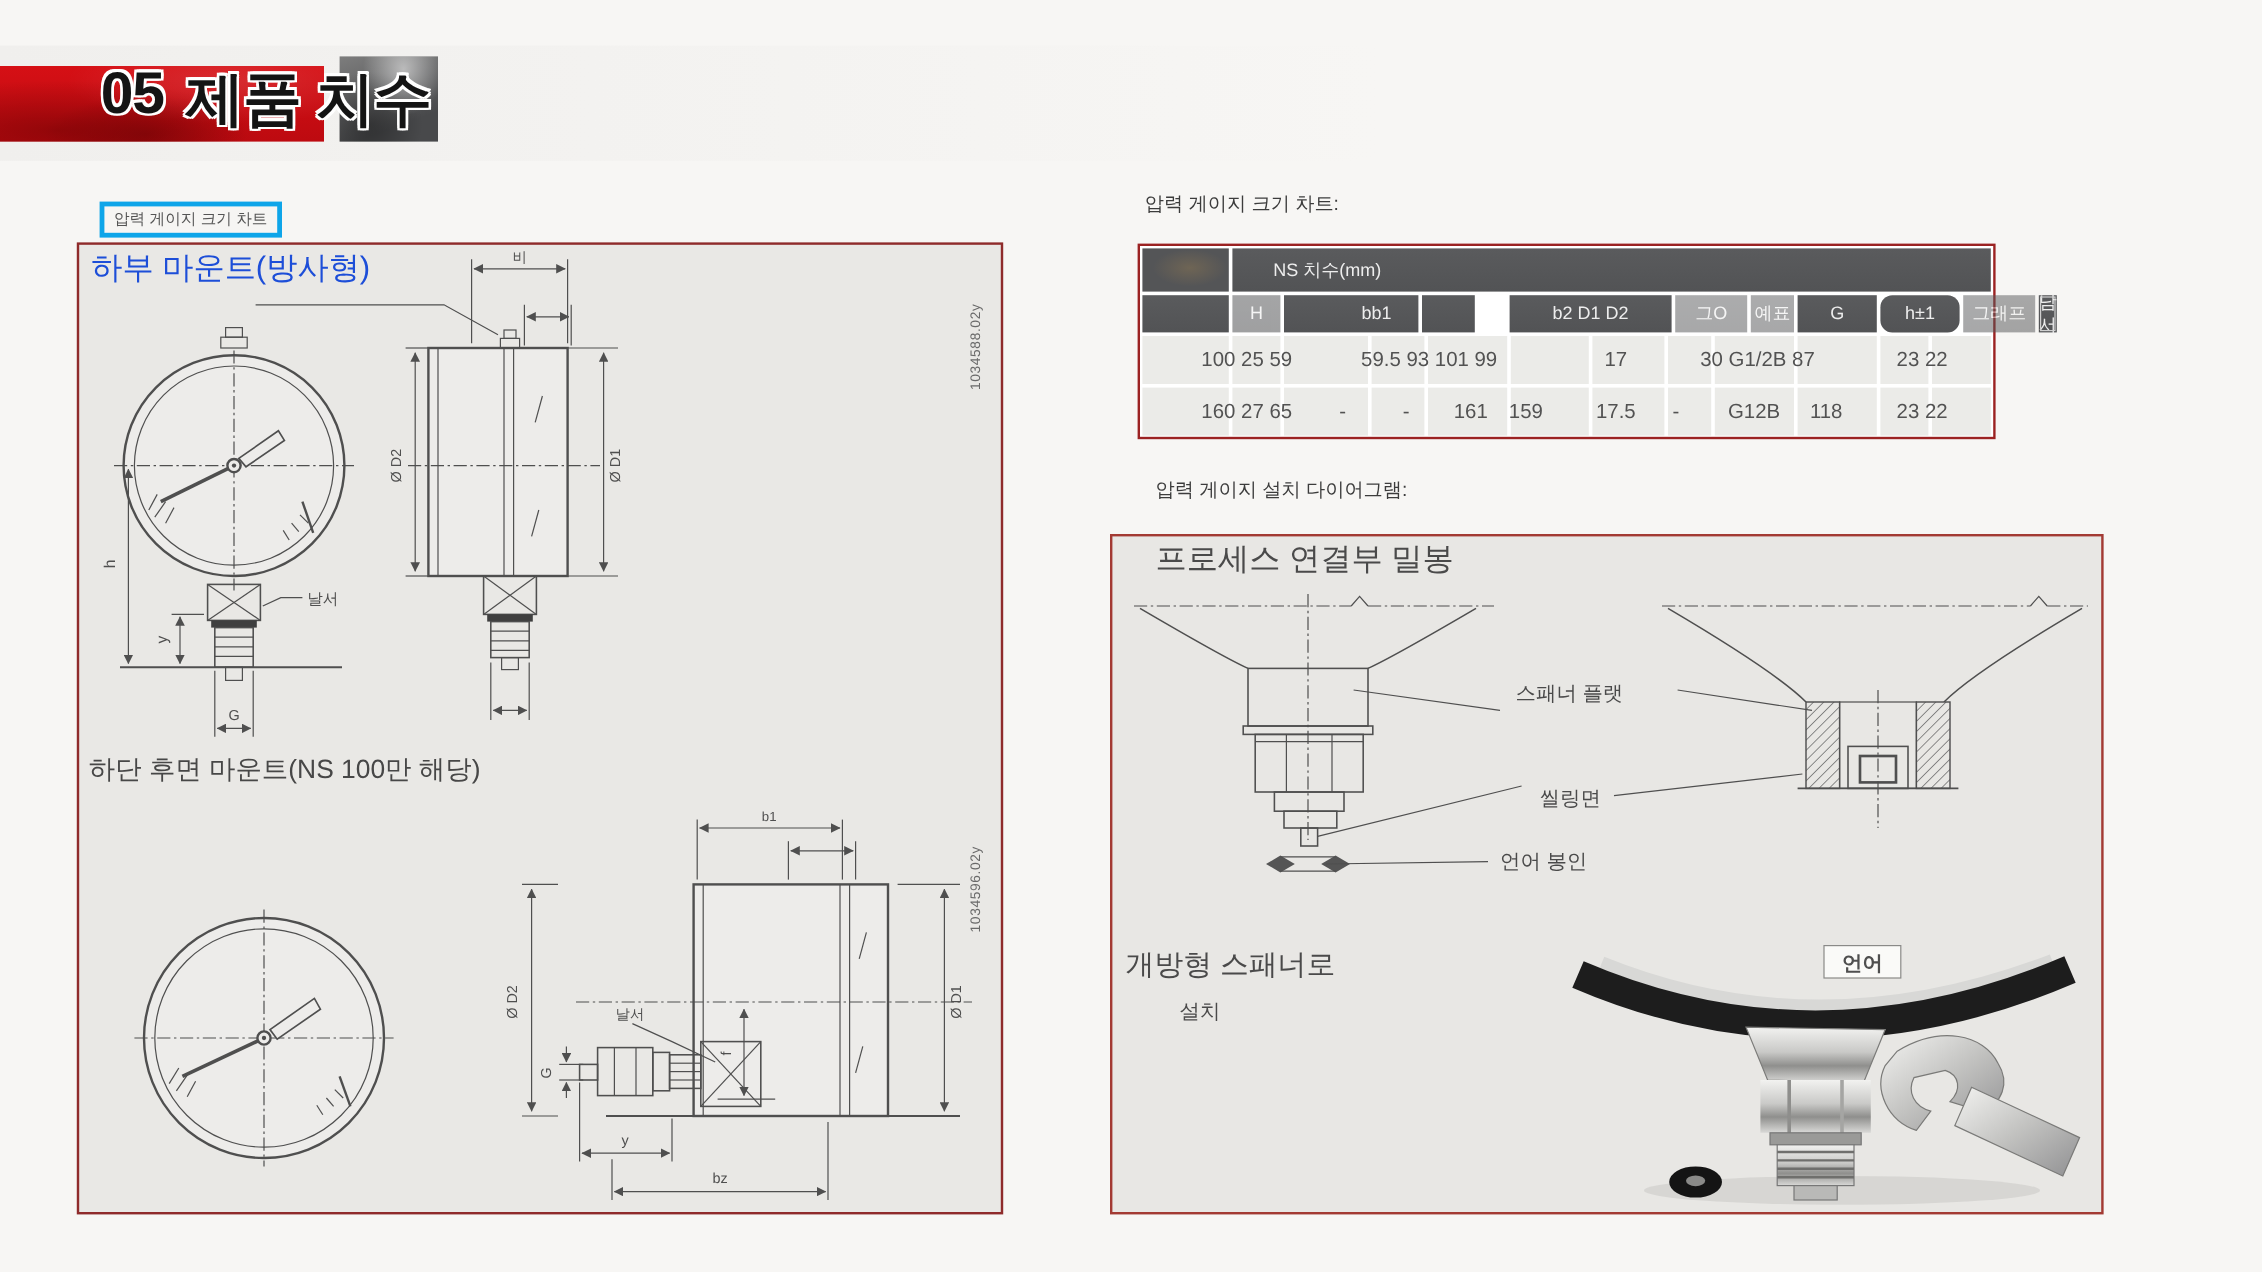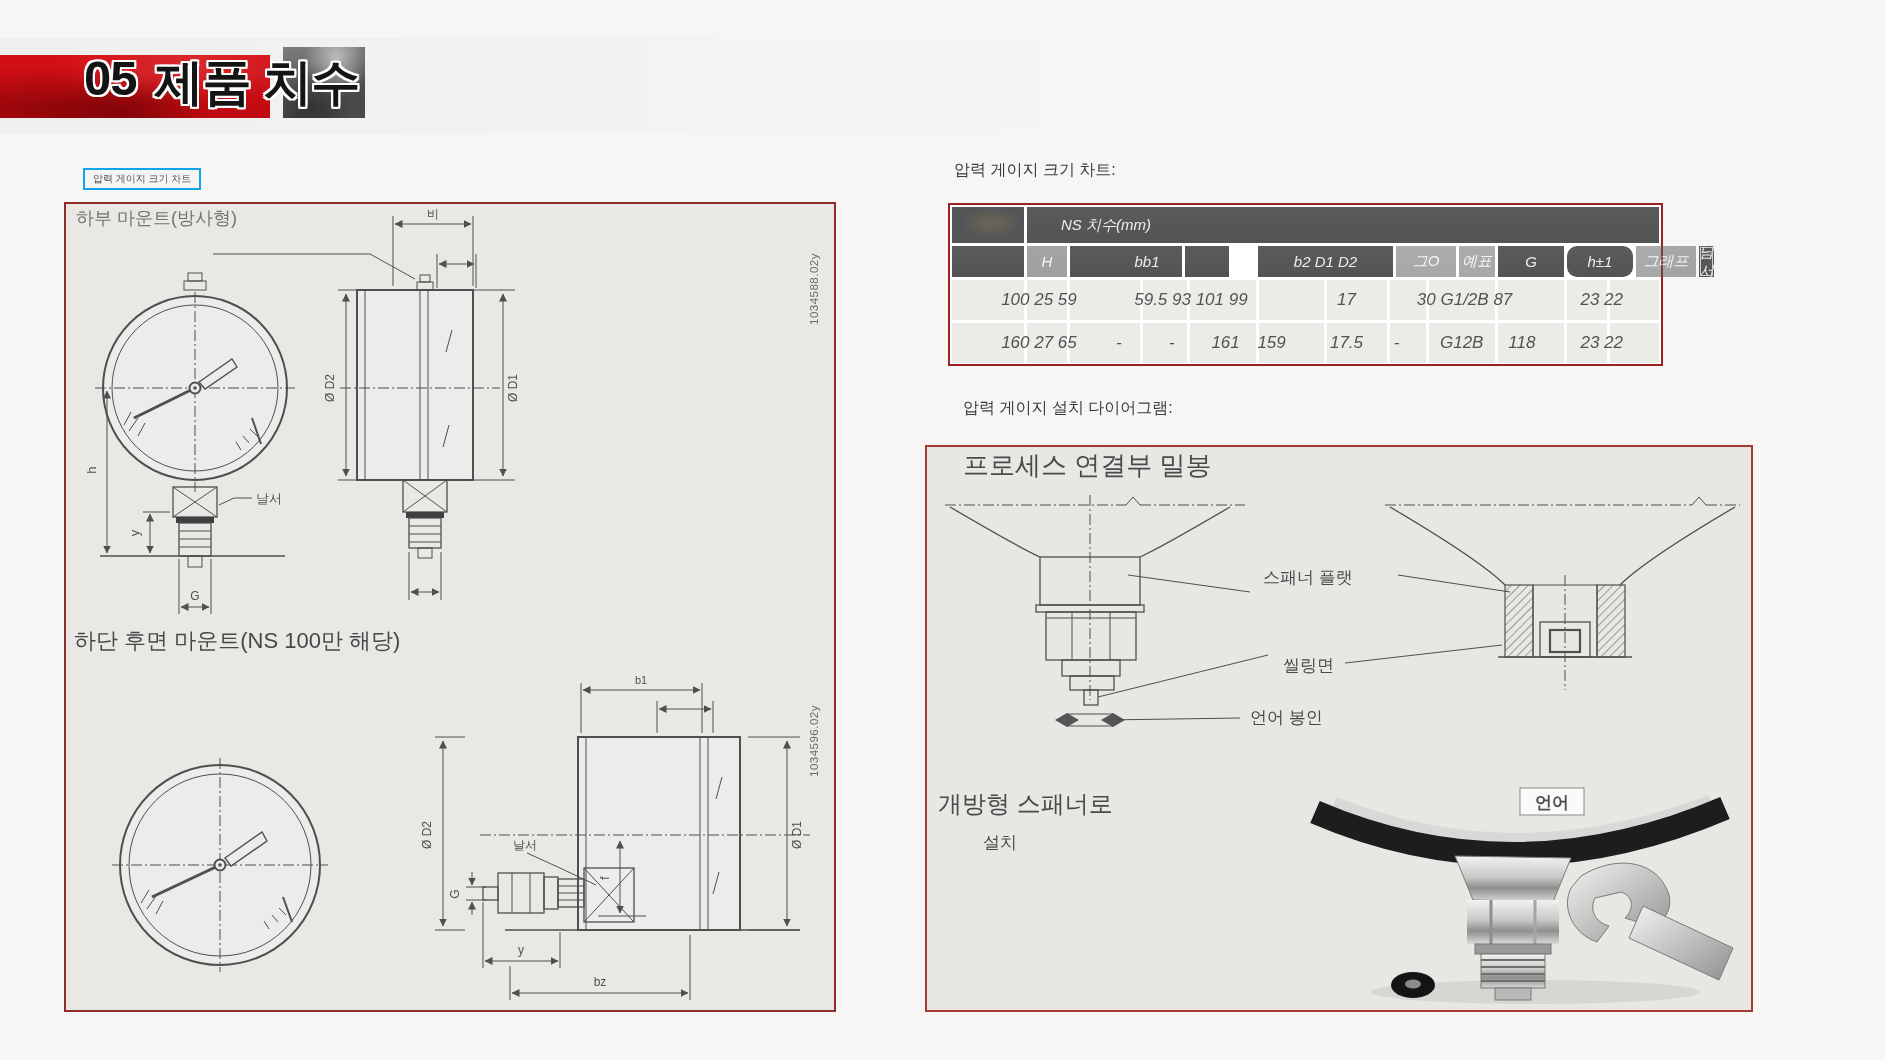--- a/index.html
+++ b/index.html
@@ -26,39 +26,39 @@
   h1.title{left:84px;top:50px;margin:0;position:absolute;display:flex;gap:18px;
     font-size:49px;font-weight:700;letter-spacing:-1px;color:#141414;z-index:3;
     text-shadow:-2px -2px 0 #fff,2px -2px 0 #fff,-2px 2px 0 #fff,2px 2px 0 #fff,
                 0 -2px 0 #fff,0 2px 0 #fff,-2px 0 0 #fff,2px 0 0 #fff;}
 
   
   .panel-left{left:64px;top:202px;width:772px;height:810px;background:#e9e8e5;
     border:2px solid #8f2b2b;box-sizing:border-box;}
   .panel-right{left:925px;top:445px;width:828px;height:567px;background:#e8e7e4;
     border:2px solid #a33a33;box-sizing:border-box;}
-  .tag-chip{left:83px;top:168px;font-size:10px;color:#555;background:#f6f5f3;
-    border:2px solid #0ea5e9;padding:2px 8px;}
-  .sec-title1{left:76px;top:206px;font-size:18px;color:#737373;}
+  .tag-chip{left:83px;top:168px;font-size:13px;color:#555;background:#f6f5f3;
+    border:4px solid #0ea5e9;padding:2px 8px;}
+  .sec-title1{left:76px;top:206px;font-size:26px;color:#1d4ed8;}
   .sec-title2{left:74px;top:626px;font-size:22px;color:#474747;}
   .vcode{position:absolute;font-size:11.5px;color:#6a6a6a;letter-spacing:.5px;
     transform:rotate(-90deg);transform-origin:left top;white-space:nowrap;}
 
   
   .chart-heading{left:954px;top:160px;font-size:16px;color:#3c3c3c;}
   .install-heading{left:963px;top:398px;font-size:16px;color:#3c3c3c;}
   .panel-title{left:963px;top:448px;font-size:26px;color:#4a4a4a;}
   .note1{left:938px;top:788px;font-size:24px;color:#4a4a4a;}
   .note2{left:938px;top:831px;font-size:17px;color:#4a4a4a;margin-left:45px;}
   .dlabel{position:absolute;font-size:17px;color:#4a4a4a;white-space:nowrap;}
 
   
   #tbl{left:948px;top:203px;width:715px;height:163px;background:#fff;
     border:2px solid #9b2222;box-sizing:border-box;padding:2px;}
-  .trow{display:flex;gap:3px;margin-bottom:3px;font-style:italic;}
+  .trow{display:flex;gap:3px;margin-bottom:3px;}
   .tc{background:#ebebe8;flex:none;display:flex;align-items:center;justify-content:center;}
   .tc.dark{background:linear-gradient(180deg,#5a5b5d,#525355);color:#ededed;font-size:15px;}
   .c0{width:72px;}
   .c0.blotch{background:#545557 radial-gradient(ellipse at 55% 45%, rgba(160,130,80,.35), transparent 55%);}
   .ns{flex:1;justify-content:flex-start;padding-left:34px;color:#f0f0ef;font-size:15px;}
   .cell-h{font-size:10px;opacity:.55;}
   .cell-faint{font-size:8px;opacity:.5;}
   .cell-hl{font-size:13px;color:#fff;background:linear-gradient(180deg,#66676b,#595a5e);
     outline:1px solid #cfcfcf;outline-offset:-2px;}
   .drow{position:relative;}

